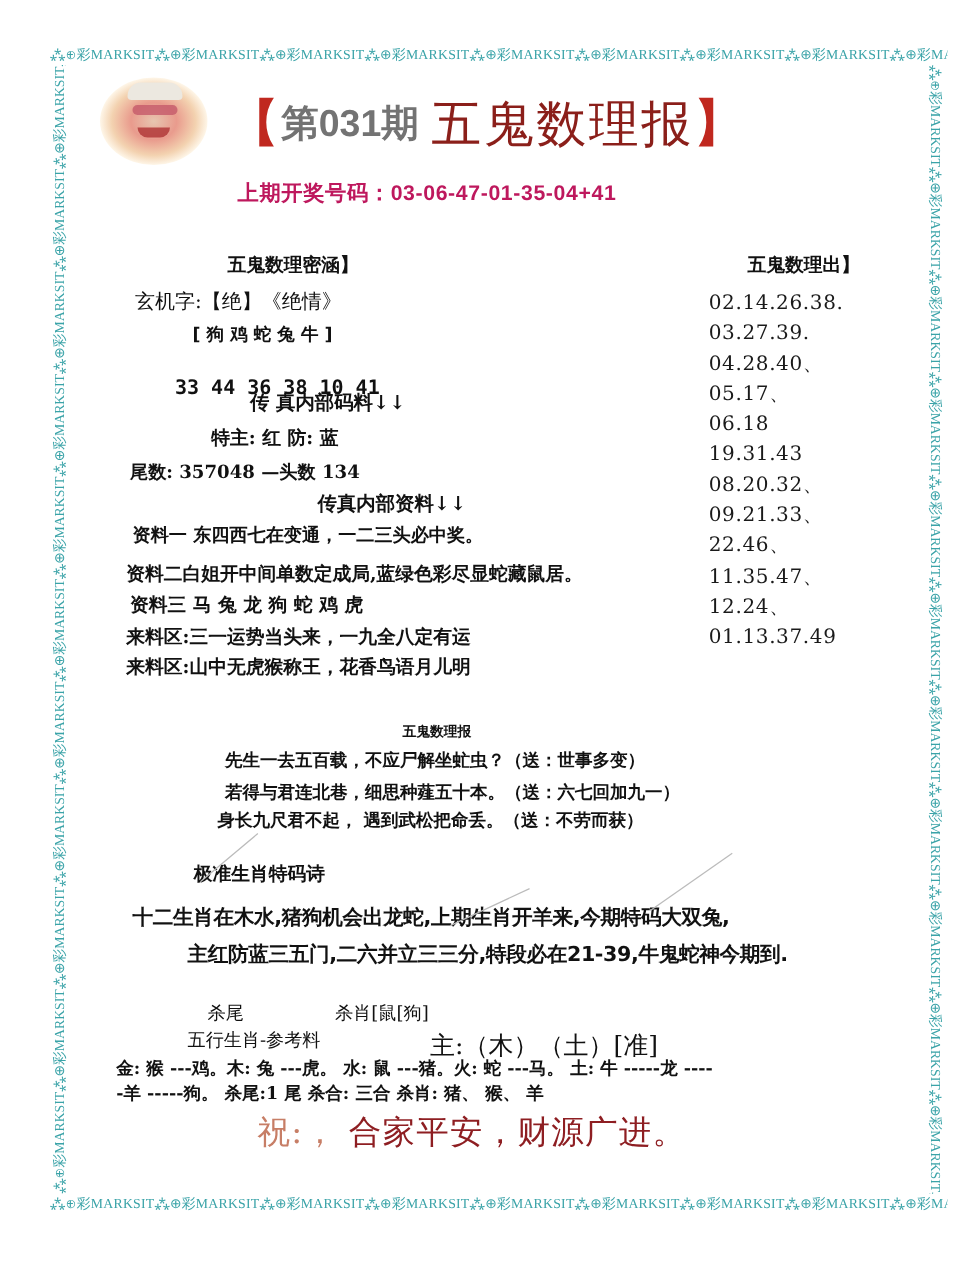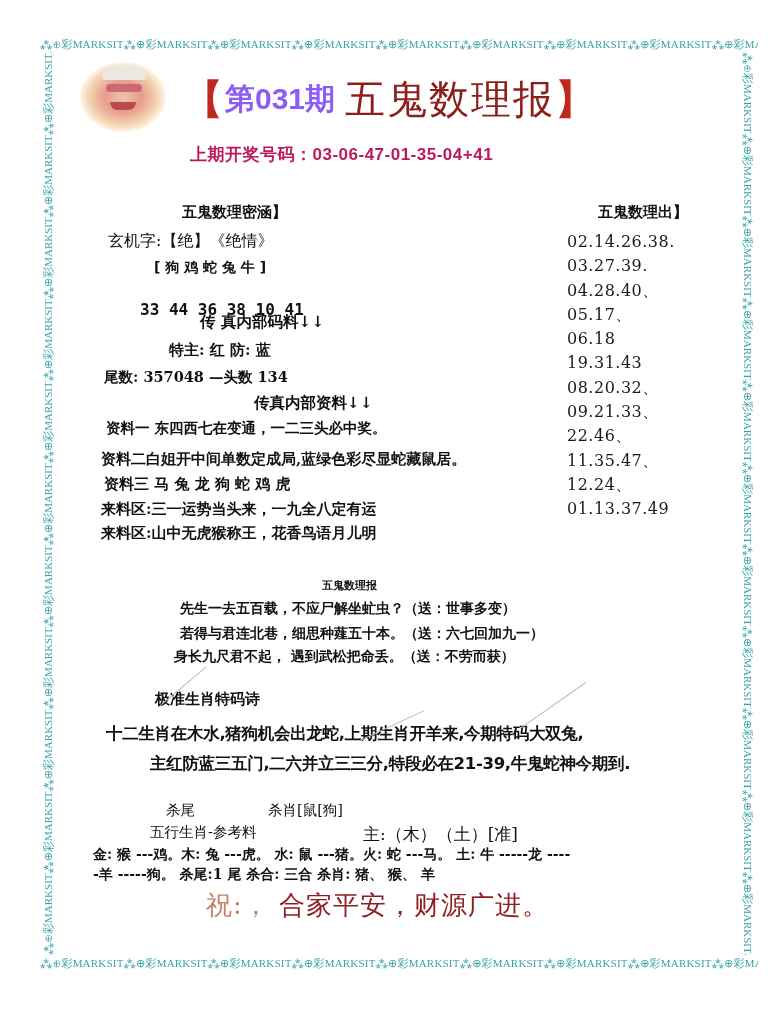--- a/index.html
+++ b/index.html
@@ -30,21 +30,21 @@
     background: radial-gradient(ellipse at 50% 50%, #e7c6b0 0%, #e99b8d 30%, #f3d2b0 55%, rgba(255,245,225,0.6) 72%, rgba(255,255,255,0) 80%);
   }
   .avatar .glasses { position:absolute; left: 26px; top: 22px; width: 36px; height: 8px; background:#c45a6a; border-radius: 4px; opacity: .8; }
   .avatar .mouth { position:absolute; left: 30px; top: 40px; width: 26px; height: 8px; background:#b23a3a; border-radius: 0 0 12px 12px; opacity: .85; }
   .avatar .hair { position:absolute; left: 22px; top: 4px; width: 44px; height: 14px; background:#ece8e0; border-radius: 20px 20px 6px 6px; }
 
   .title {
     position: absolute; left: 183px; top: 74px; height: 50px; display: flex; align-items: center;
   }
   .bracket { font-size: 40px; color: #c0281f; font-family: "DejaVu Serif", serif; font-weight: bold; line-height: 48px; }
-  .issue { font-family: "Liberation Sans", sans-serif; font-weight: bold; color: #8b5cf6; font-size: 30px; margin: 0 10px 0 2px; }
+  .issue { font-family: "Liberation Sans", sans-serif; font-weight: bold; color: #737373; font-size: 30px; margin: 0 10px 0 2px; }
   .paper-name { font-family: "DejaVu Serif", serif; color: #8b1f1a; font-size: 40px; letter-spacing: 2px; }
 
   .last-draw {
     position: absolute; left: 190px; top: 143px; font-family: "Liberation Sans", sans-serif; font-weight: bold;
     color: #be185d; font-size: 17px; letter-spacing: 0.5px;
   }
 
   .t { position: absolute; white-space: nowrap; font-family: "DejaVu Serif", serif; font-size: 15px; color: #111; }
   .b { font-weight: bold; }
   .sans { font-family: "DejaVu Sans", sans-serif; }
@@ -127,19 +127,19 @@
 <div class="t big-bold" style="left:106px; top:723px; letter-spacing:-0.3px;">十二生肖在木水,猪狗机会出龙蛇,上期生肖开羊来,今期特码大双兔,</div>
 <div class="t big-bold" style="left:106px; top:753px; letter-spacing:-0.3px;margin-left:44px;">主红防蓝三五门,二六并立三三分,特段必在21-39,牛鬼蛇神今期到.</div>
 
 <div class="scribble" style="left:160px; top:705px; width:60px; transform:rotate(-40deg);"></div>
 <div class="scribble" style="left:360px; top:740px; width:70px; transform:rotate(-25deg);"></div>
 <div class="scribble" style="left:520px; top:728px; width:80px; transform:rotate(-35deg);"></div>
 
 <div class="t" style="left:166px; top:801px; font-size:14.5px;">杀尾</div>
 <div class="t" style="left:268px; top:801px; font-size:14.5px;">杀肖[鼠[狗]</div>
 <div class="t" style="left:150px; top:823px; font-size:14.5px;">五行生肖-参考料</div>
-<div class="t" style="left:344px; top:823px; font-size:17px;margin-left:19px;">主:（木）（土）[准]</div>
+<div class="t" style="left:344px; top:823px; font-size:20px;">主:（木）（土）[准]</div>
 <div class="t b" style="left:93px; top:846px; font-size:14px;">金: 猴 ---鸡。木: 兔 ---虎。 水: 鼠 ---猪。火: 蛇 ---马。  土: 牛 -----龙 ----</div>
 <div class="t b" style="left:93px; top:866px; font-size:14px;">-羊 -----狗。 杀尾:1 尾  杀合: 三合  杀肖: 猪、 猴、 羊</div>
 
 <div class="blessing">
   <span class="lead">祝:，</span><span>  合家平安，财源广进。</span>
 </div>
 
 </body></html>

